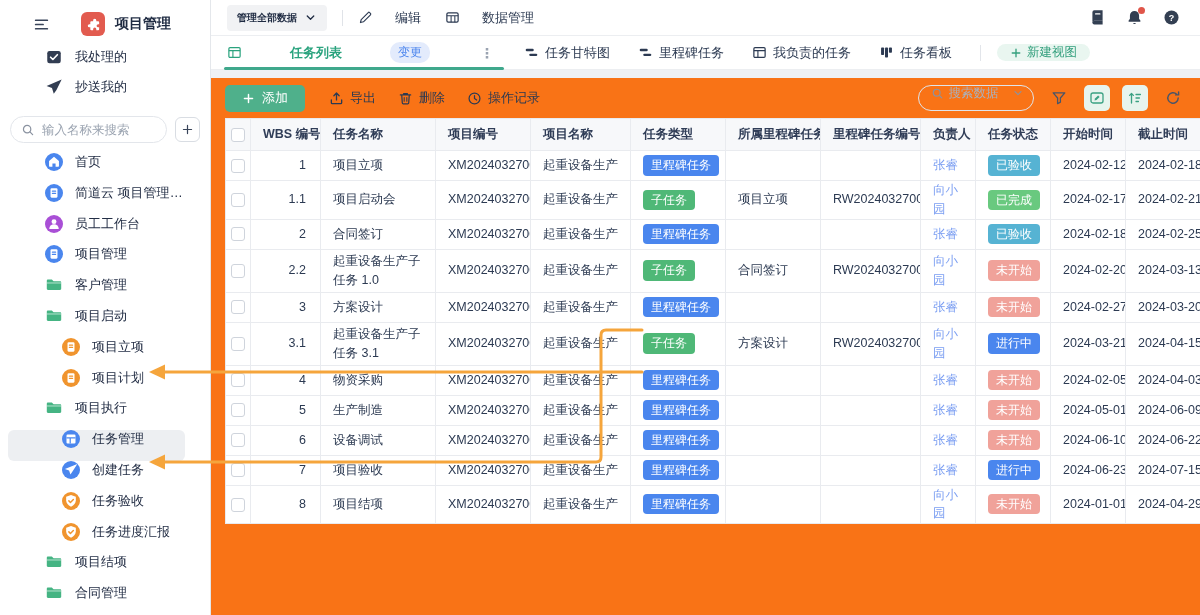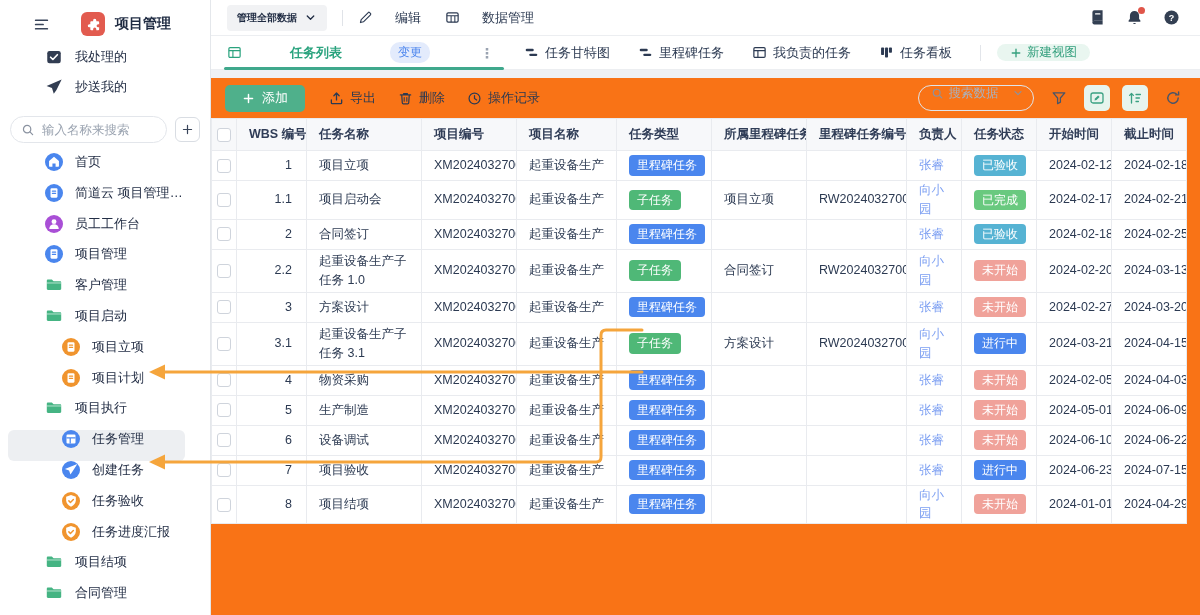--- a/index.html
+++ b/index.html
@@ -74,21 +74,21 @@
   .search-box { width:116px; height:26px; border:1px solid #e0e4e9; border-radius:13px;
                 display:flex; align-items:center; gap:5px; padding:0 8px 10px 10px;justify-content:center; }
   .search-box input { border:none; outline:none; width:58px; font-size:12.5px;
                 font-family:inherit; color:#2c3a52; background:transparent; }
   .search-box input::placeholder { color:#a9b1bd; }
   .icon-btn { width:26px; height:26px; border-radius:5px; display:flex; align-items:center;
               justify-content:center; cursor:pointer; background:transparent; border:none; }
   .icon-btn.green { background:#e7f4ee; }
 
   
-  .table-wrap { width:903px; }
+  .table-wrap { margin-left:14px; width:903px; }
   table { border-collapse:collapse; table-layout:fixed; width:975px; font-size:12.5px; }
   th, td { border:1px solid #e9ebef; padding:0 8px 0 12px; text-align:left; overflow:hidden; }
   th { background:#f7f8fa; height:32px; font-weight:700; color:#303d57; white-space:nowrap; }
   td { color:#2c3a52; background:#fff; line-height:1.5; }
   td.cb, th.cb { padding:0; text-align:center; }
   .cbx { width:14px; height:14px; border:1px solid #cfd4dc; border-radius:3px; background:#fff;
          display:inline-block; vertical-align:middle; cursor:pointer; }
   td.num { text-align:right; padding-right:14px; }
   .badge { display:inline-block; color:#fff; font-size:12px; border-radius:4px;
            padding:3px 8px; line-height:1.2; white-space:nowrap; }

